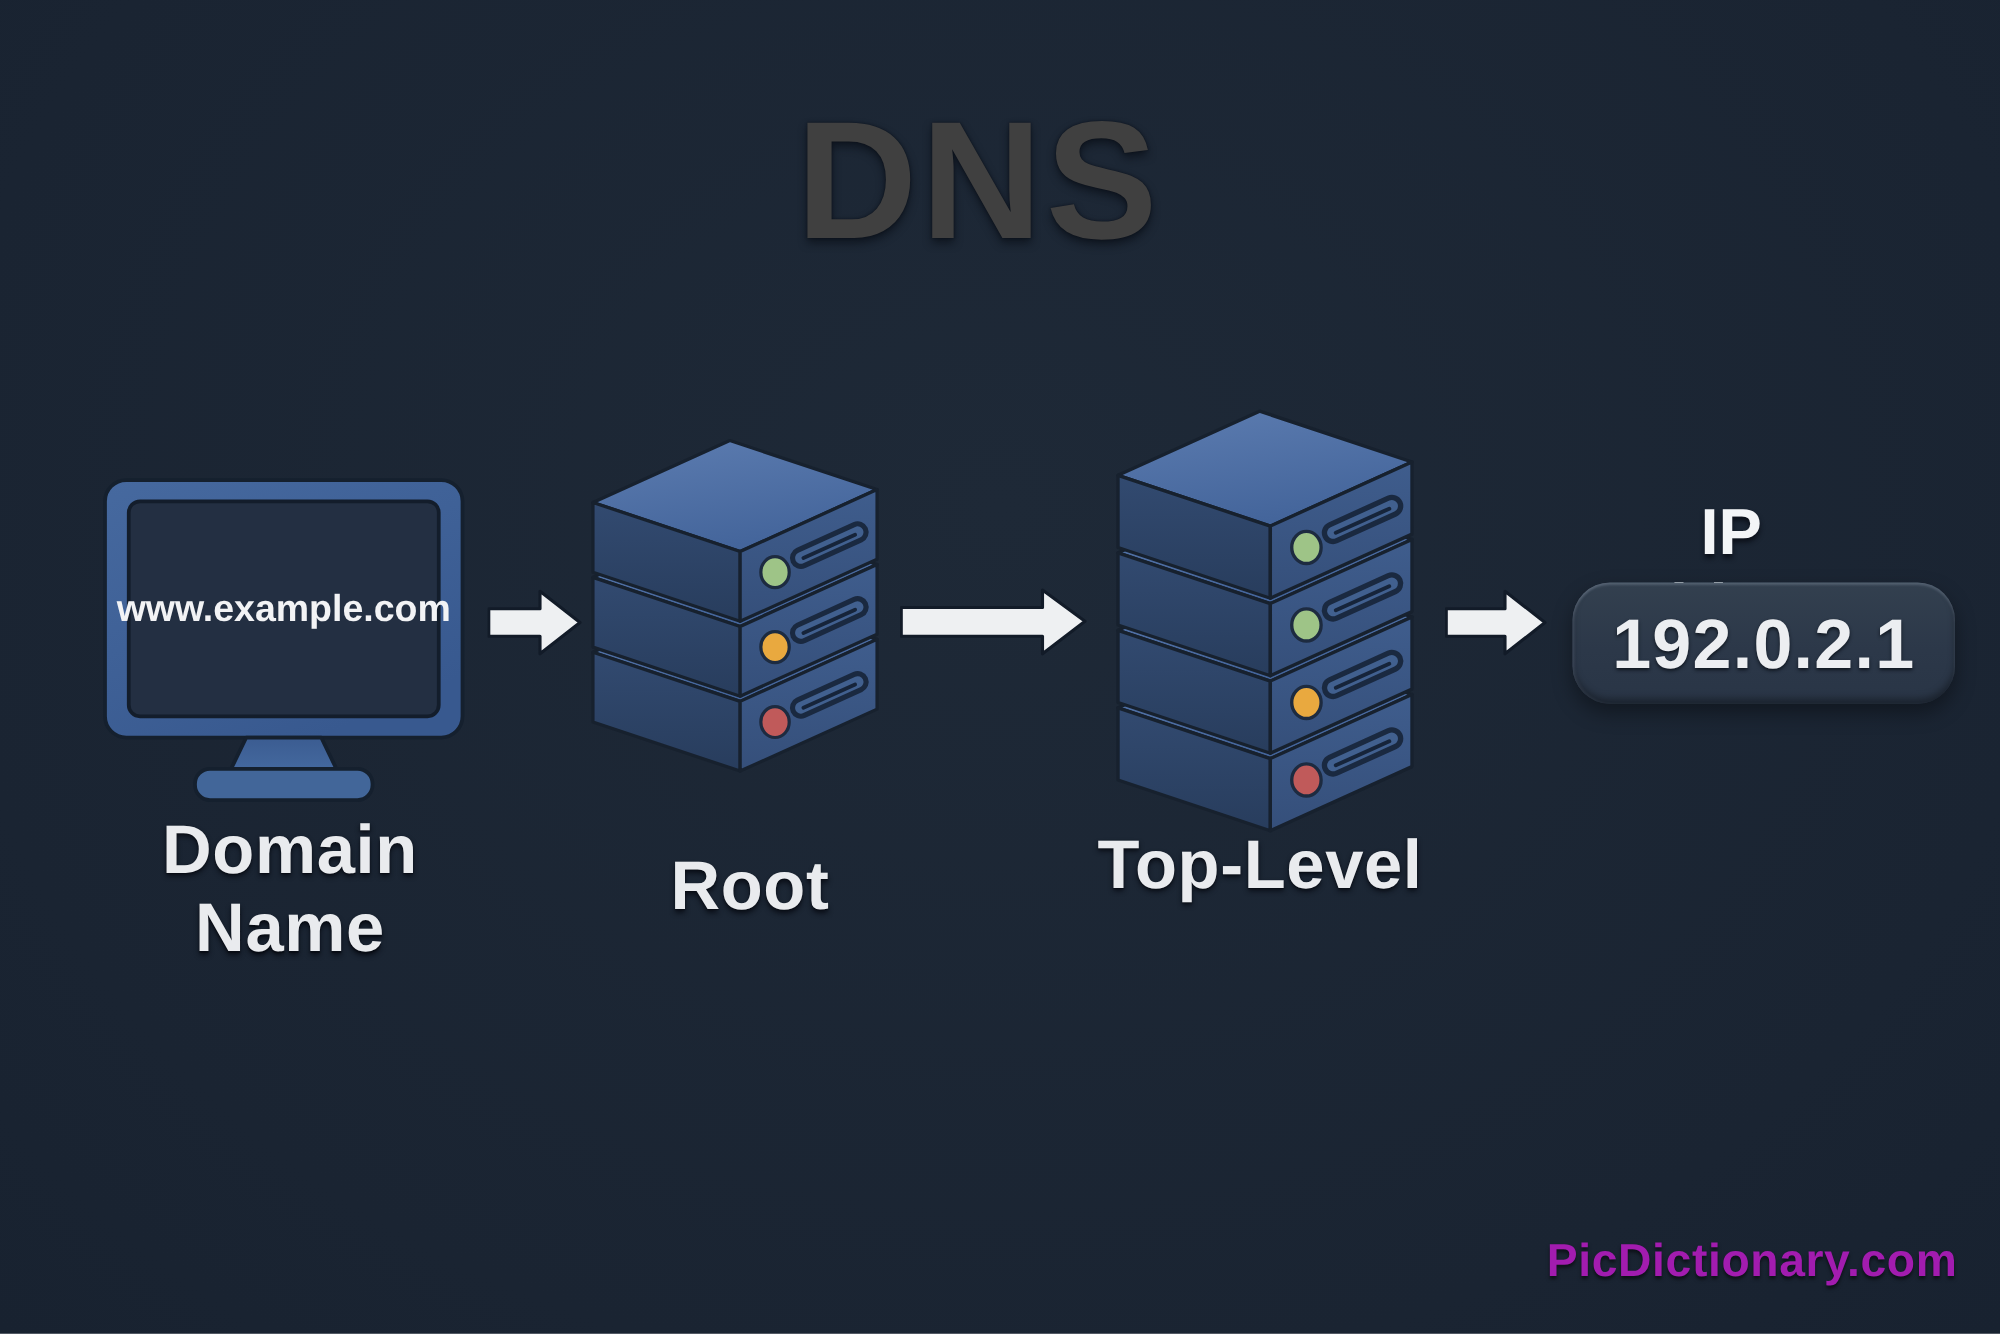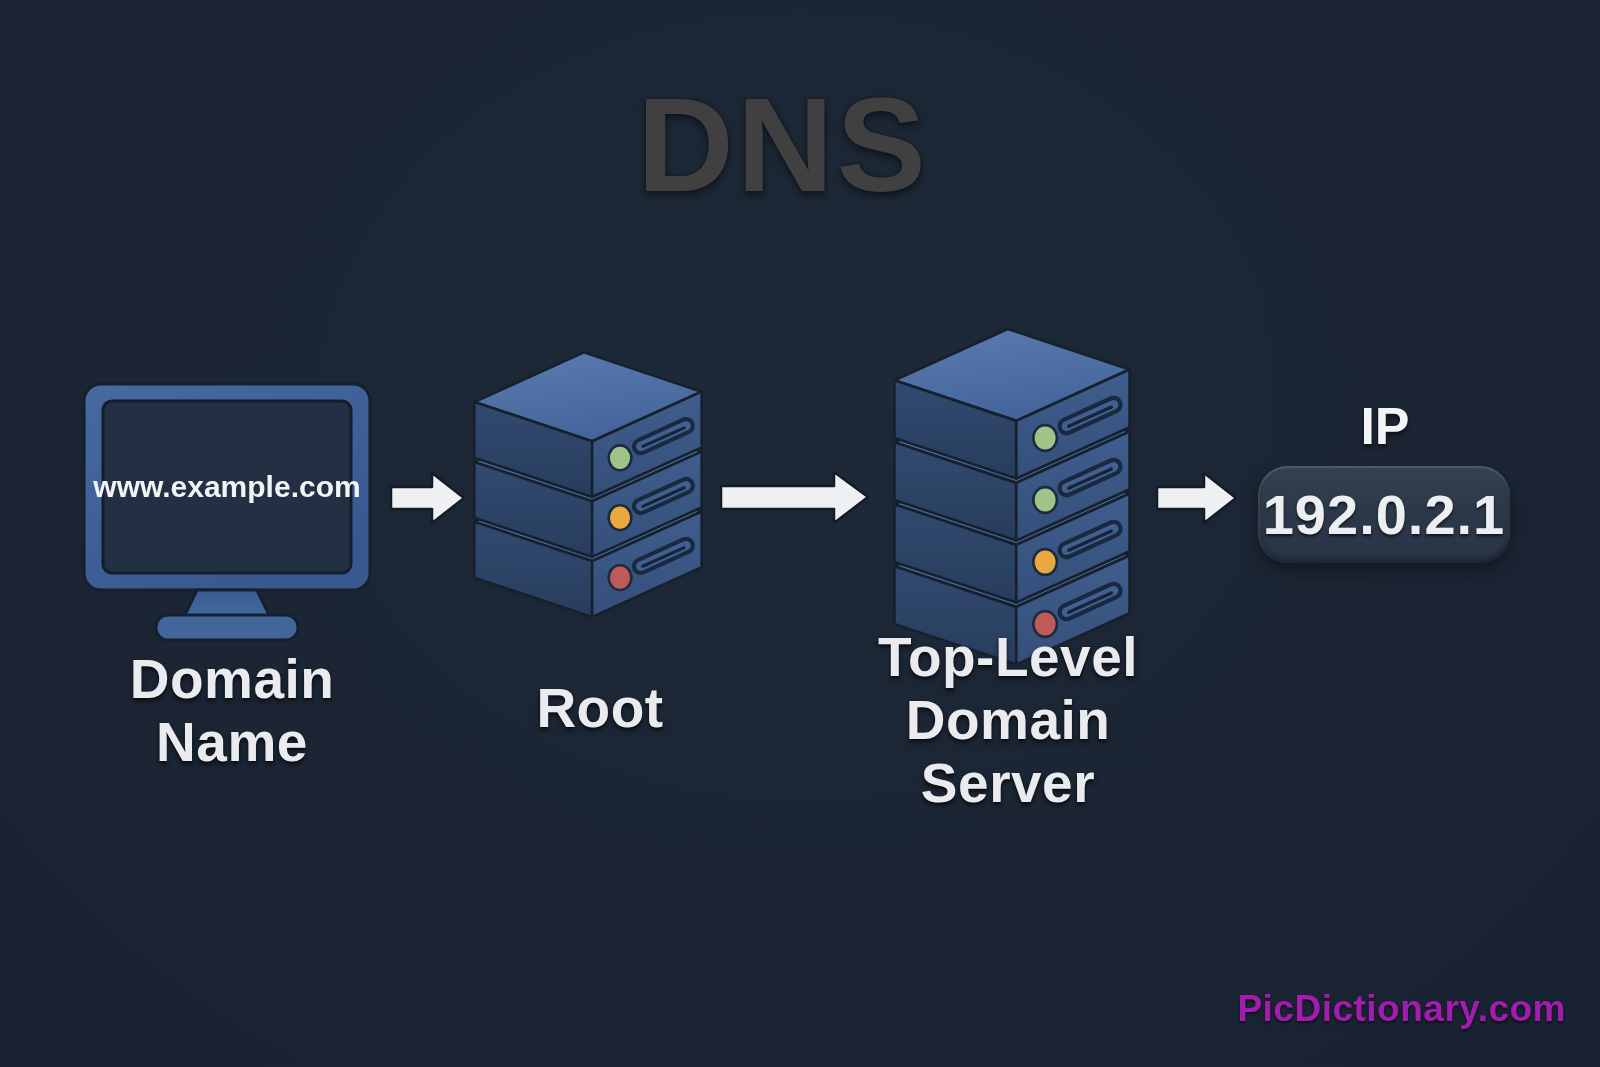--- a/index.html
+++ b/index.html
@@ -36,21 +36,21 @@
   }
 
   
   .ip-label {
     position: absolute; left: 1252px; top: 396px; width: 266px;
     text-align: center;
     color: #f3f5f7; font-size: 52px; font-weight: bold;
     text-shadow: 0 3px 4px rgba(8,12,20,0.85);
   }
   .ip-chip {
-    position: absolute; left: 1258px; top: 466px; width: 252px; height: 97px;
+    position: absolute; left: 1258px; top: 466px; width: 306px; height: 97px;
     border-radius: 30px;
     background: linear-gradient(180deg, #33404f 0%, #2c3849 55%, #293546 100%);
     box-shadow:
       inset 0 2px 2px rgba(205,220,240,0.20),
       inset 2px 0 2px rgba(205,220,240,0.08),
       inset 0 -4px 6px rgba(0,0,0,0.35),
       0 7px 16px rgba(0,0,0,0.38);
     display: flex; align-items: center; justify-content: center;
   }
   .ip-chip span {
@@ -211,20 +211,19 @@
 
   <div class="caption" style="left:82px; top:648px; width:300px;">
     <div>Domain</div>
     <div>Name</div>
   </div>
 
   <div class="caption" style="left:460px; top:660px; width:280px;margin-top:17px;">
     <div>Root</div>
   </div>
 
-  <div class="caption" style="left:822px; top:626px; width:372px;">
+  <div class="caption" style="left:822px; top:660px; width:372px;">
     <div>Top-Level</div>
-    <div>Domain Server</div>
   </div>
 
   <div class="watermark">PicDictionary.com</div>
 
 </div>
 
 </body></html>

